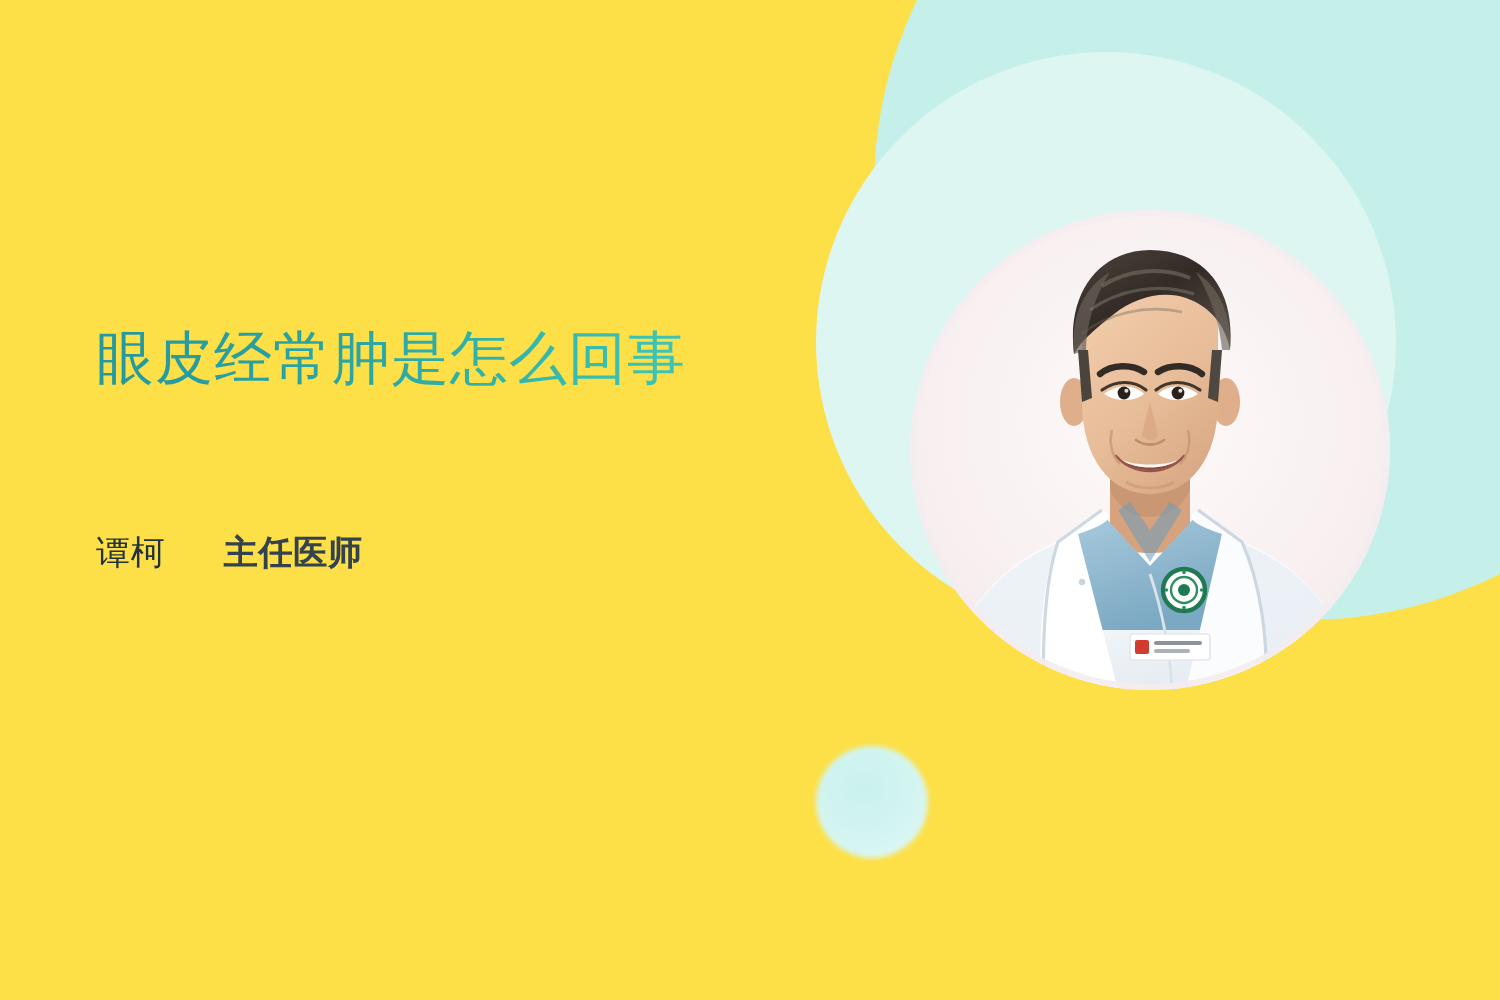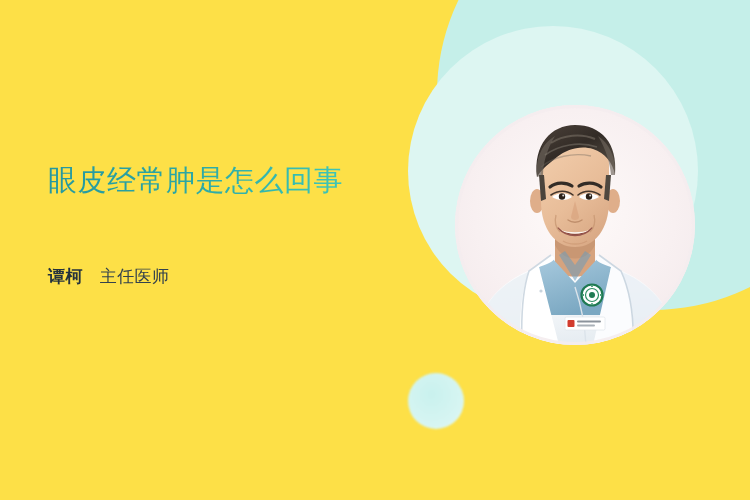--- a/index.html
+++ b/index.html
@@ -68,27 +68,27 @@
   #doctor-block {
     margin-top: 62px;
   }
   #doctor-line-1 {
     font-size: 17px;
     line-height: 30px;
     color: #2e3d48;
     white-space: nowrap;
   }
   #doctor-name {
-    font-weight: 700;
+    font-weight: 400;
     color: #24323d;
     letter-spacing: 0.4px;
   }
   #doctor-title {
-    font-weight: 400;
-    margin-left: 17px;
+    font-weight: 700;
+    margin-left: 29px;
     color: #33424d;
     letter-spacing: 0.4px;
   }
   #doctor-line-2 {
     font-size: 17px;
     line-height: 30px;
     color: #33424d;
     white-space: nowrap;
     margin-top: 5px;
     letter-spacing: 0.4px;

